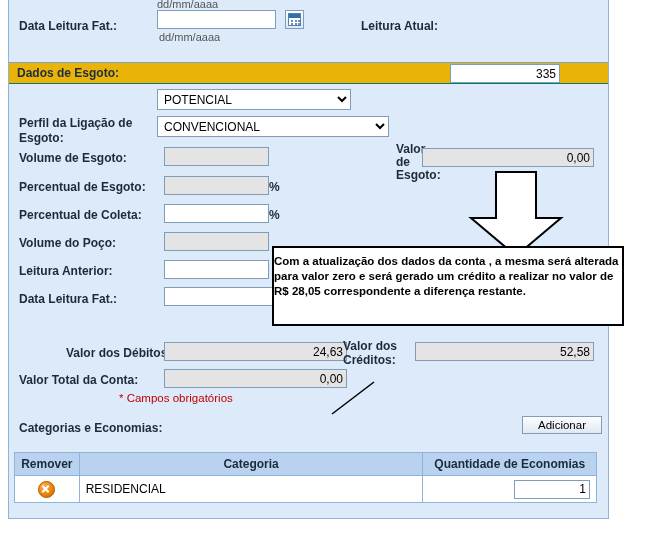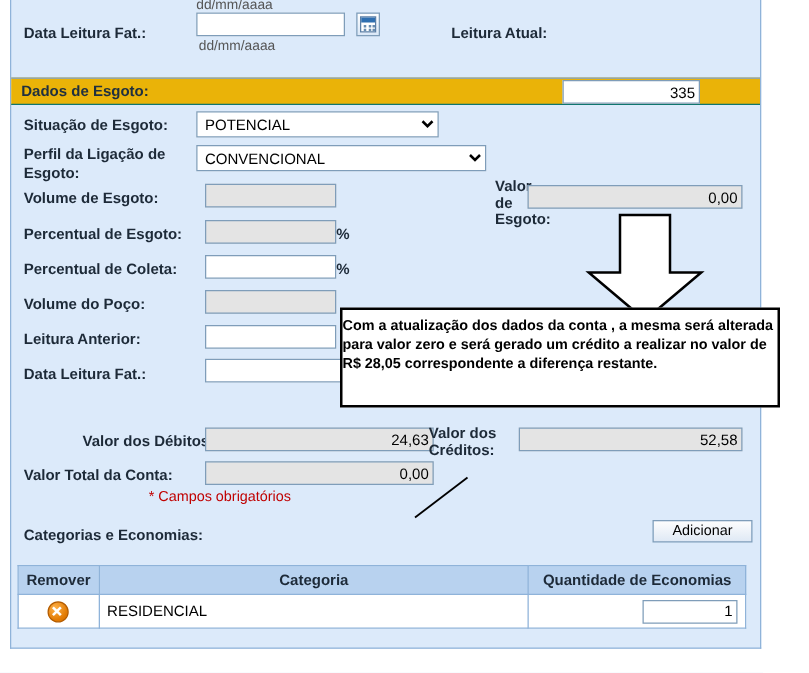--- a/index.html
+++ b/index.html
@@ -215,21 +215,20 @@
       </div>
       <div class="top-hint" style="left:150px; top:31px;">dd/mm/aaaa</div>
       <div class="lbl" style="left:352px; top:19px;">Leitura Atual:</div>
       <input type="text" class="right" style="left: 441px; top: 16px; width: 102px; margin-top: 48px;" value="335">
     </div>
 
     <div class="section-bar" style="margin-top:6px;">Dados de Esgoto:</div>
 
     <div style="position:relative; height:248px;">
 
-      <div class="lbl" style="left:10px; top:9px;">Situação de Esgoto:</div>
       <select style="left:148px; top:5px; width:194px;">
         <option>POTENCIAL</option>
       </select>
 
       <div class="lbl" style="left:10px; top:32px;">Perfil da Ligação de</div>
       <div class="lbl" style="left:10px; top:47px;">Esgoto:</div>
       <select style="left:148px; top:32px; width:232px;">
         <option>CONVENCIONAL</option>
       </select>
 

